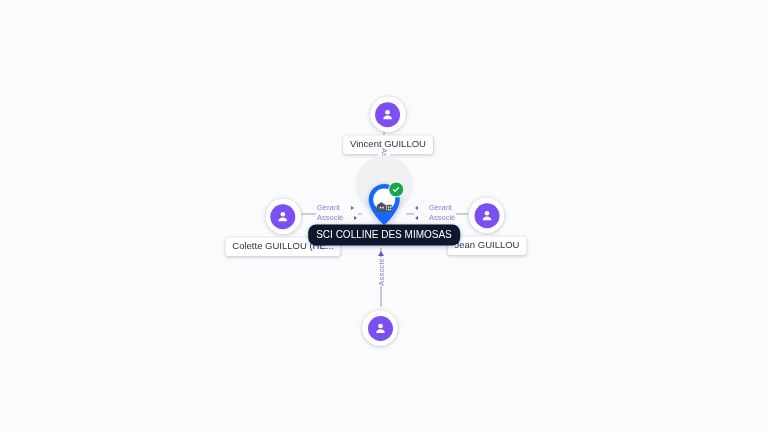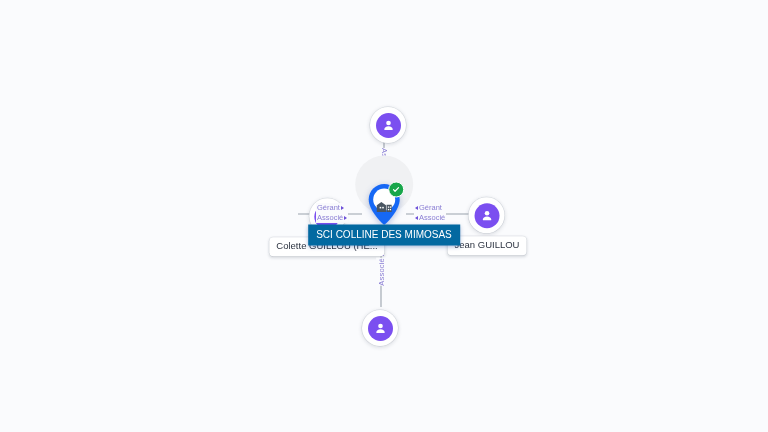--- a/index.html
+++ b/index.html
@@ -136,26 +136,26 @@
     border: 1.5px solid #ffffff;
     display: flex;
     align-items: center;
     justify-content: center;
     z-index: 5;
   }
 
   
   .company-label {
     margin-top: -6px;
-    background: #0369a1;
+    background: #0f172a;
     color: #ffffff;
     font-size: 10px;
     line-height: 1;
     padding: 5px 8px 6px 8px;
-    border-radius: 0;
+    border-radius: 8px;
     white-space: nowrap;
     box-shadow: 0 1px 4px rgba(15, 60, 150, 0.35);
     position: relative;
     z-index: 7;
   }
 
   
   .rel-label {
     position: absolute;
     color: #8b7fd4;
@@ -166,21 +166,21 @@
     padding: 0 1px;
     z-index: 2;
   }
   .rel-label.two-line {
     display: flex;
     flex-direction: column;
   }
   .rel-row {
     display: flex;
     align-items: center;
-    gap: 1px;
+    gap: 11px;
   }
   .rel-row.arrow-right { justify-content: flex-start; }
   .rel-row.arrow-left  { justify-content: flex-start; }
   .tri {
     width: 0;
     height: 0;
     flex: none;
   }
   .tri-right {
     border-top: 2.6px solid transparent;
@@ -245,23 +245,24 @@
 
 <div class="node" style="left:388px; top:125px;">
   <div class="person-disc">
     <div class="person-avatar">
       <svg width="15" height="15" viewBox="0 0 24 24" fill="#ffffff" aria-hidden="true">
         <circle cx="12" cy="8" r="3.7"></circle>
         <path d="M12 13c-4 0-6.6 2.2-6.6 4.6V19h13.2v-1.4C18.6 15.2 16 13 12 13z"></path>
       </svg>
     </div>
   </div>
-</div>
-
-<div class="node" style="left:283px; top:227px;margin-left:44px;">
+  <div class="node-label">Vincent GUILLOU</div>
+</div>
+
+<div class="node" style="left:283px; top:227px;">
   <div class="person-disc">
     <div class="person-avatar">
       <svg width="15" height="15" viewBox="0 0 24 24" fill="#ffffff" aria-hidden="true">
         <circle cx="12" cy="8" r="3.7"></circle>
         <path d="M12 13c-4 0-6.6 2.2-6.6 4.6V19h13.2v-1.4C18.6 15.2 16 13 12 13z"></path>
       </svg>
     </div>
   </div>
   <div class="node-label">Colette GUILLOU (HE...</div>
 </div>

